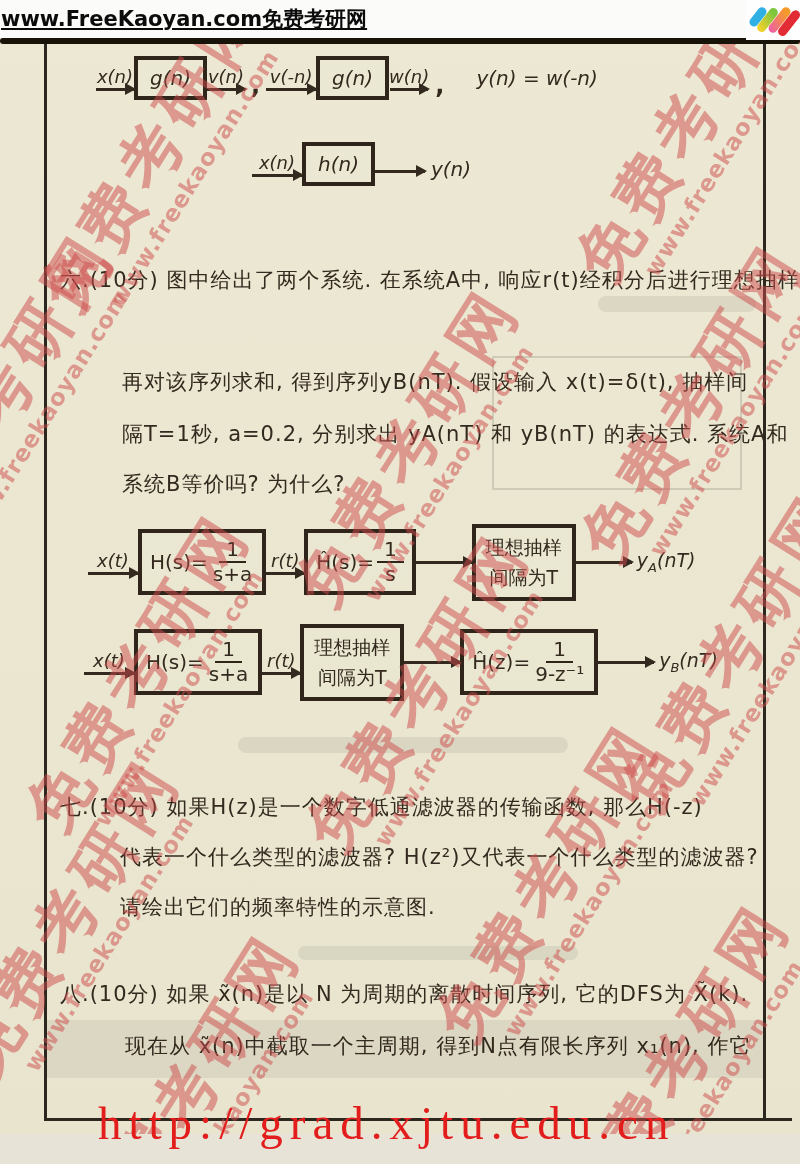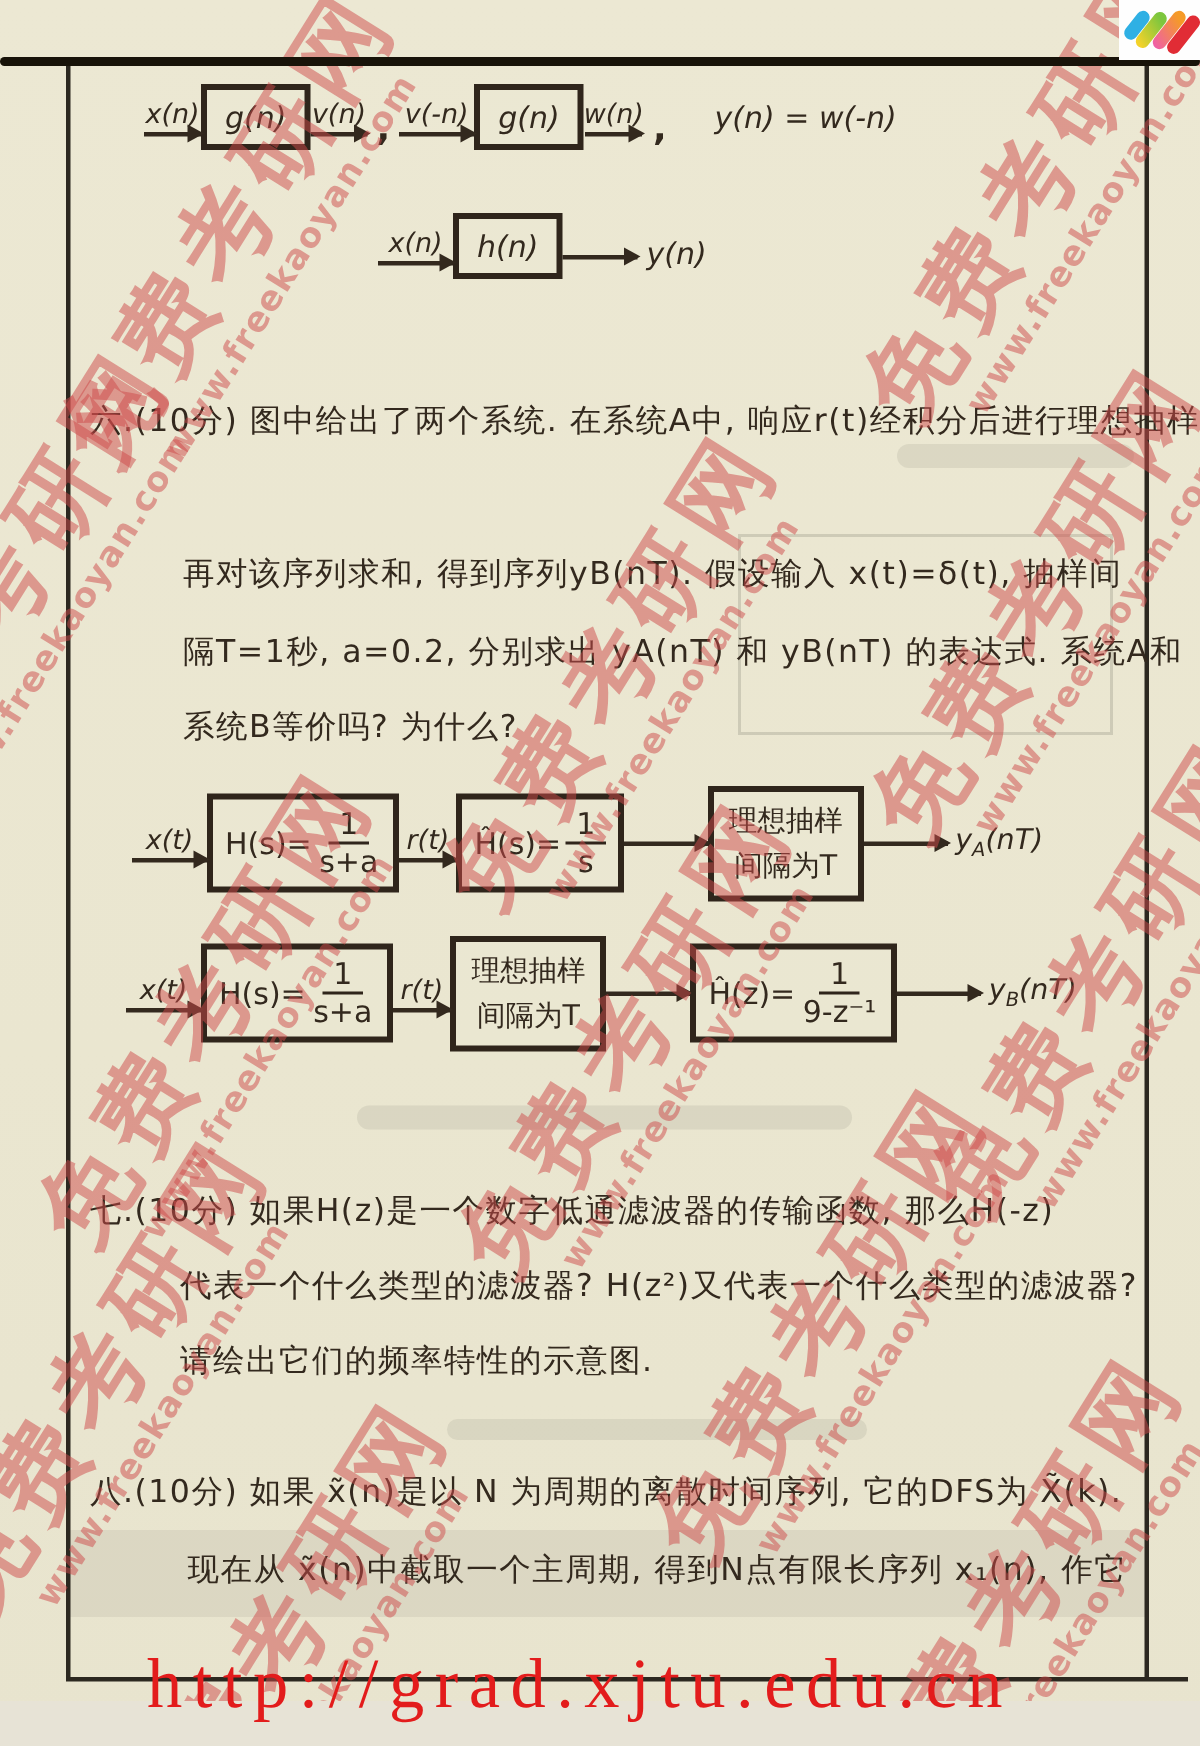--- a/index.html
+++ b/index.html
@@ -236,20 +236,23 @@
       <span class="wm-url">www.freekaoyan.com</span>
     </div>
   <div class="wm" style="left:690px;top:1070px;">
       <span class="wm-cn">免费考研网</span>
       <span class="wm-url">www.freekaoyan.com</span>
     </div>
 
   <div class="credit-band"></div>
   <a class="url" href="#">http://grad.xjtu.edu.cn</a>
 
+  <div class="header">
+    <span class="header-title">www.FreeKaoyan.com免费考研网</span>
+  </div>
   <div class="scan-line"></div>
   <div class="logo">
     <span class="stripe s1"></span>
     <span class="stripe s2"></span>
     <span class="stripe s3"></span>
     <span class="stripe s4"></span>
   </div>
 
 </div>
 

